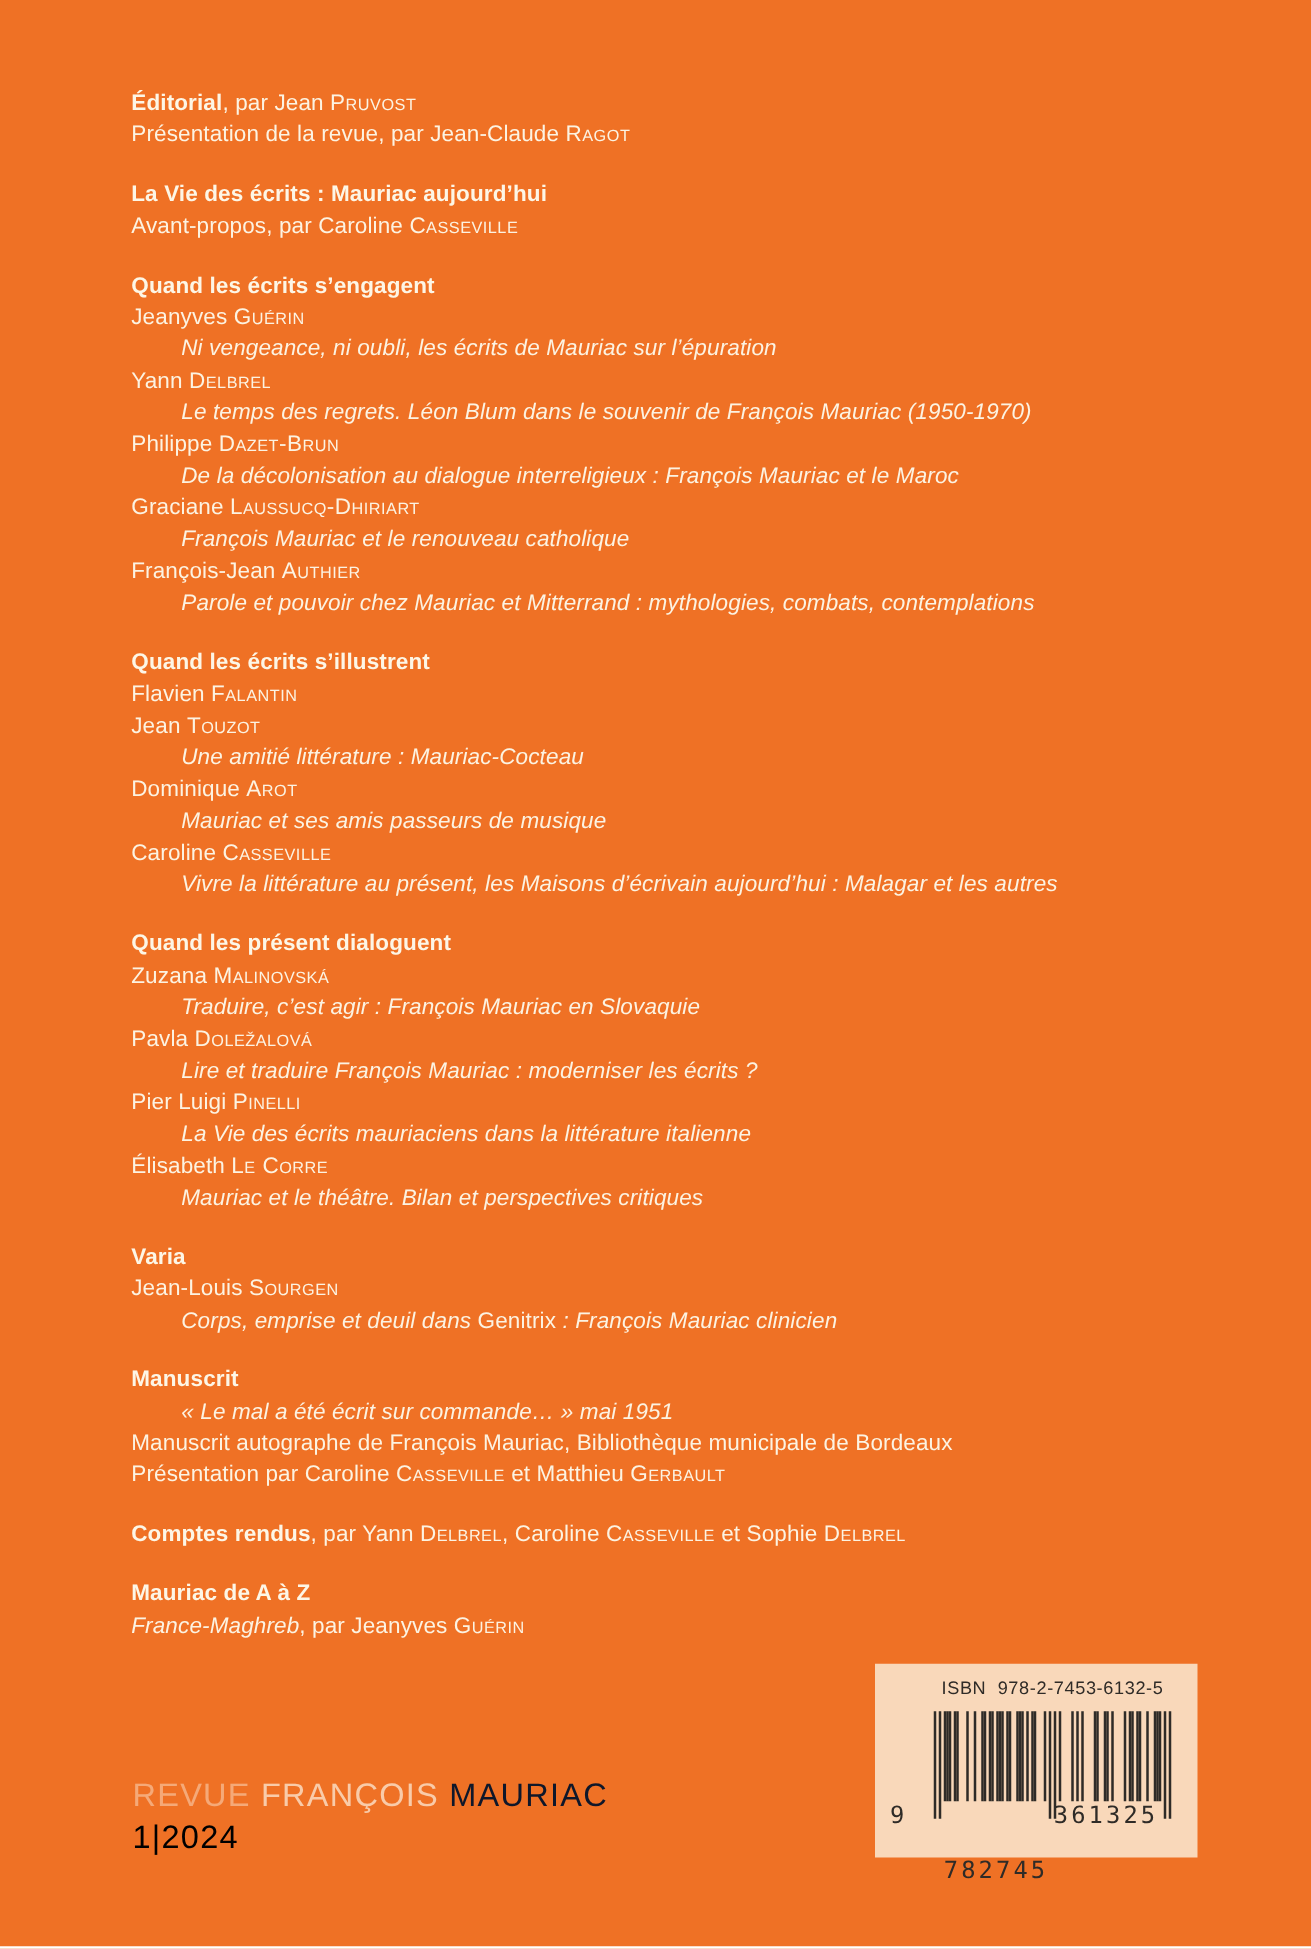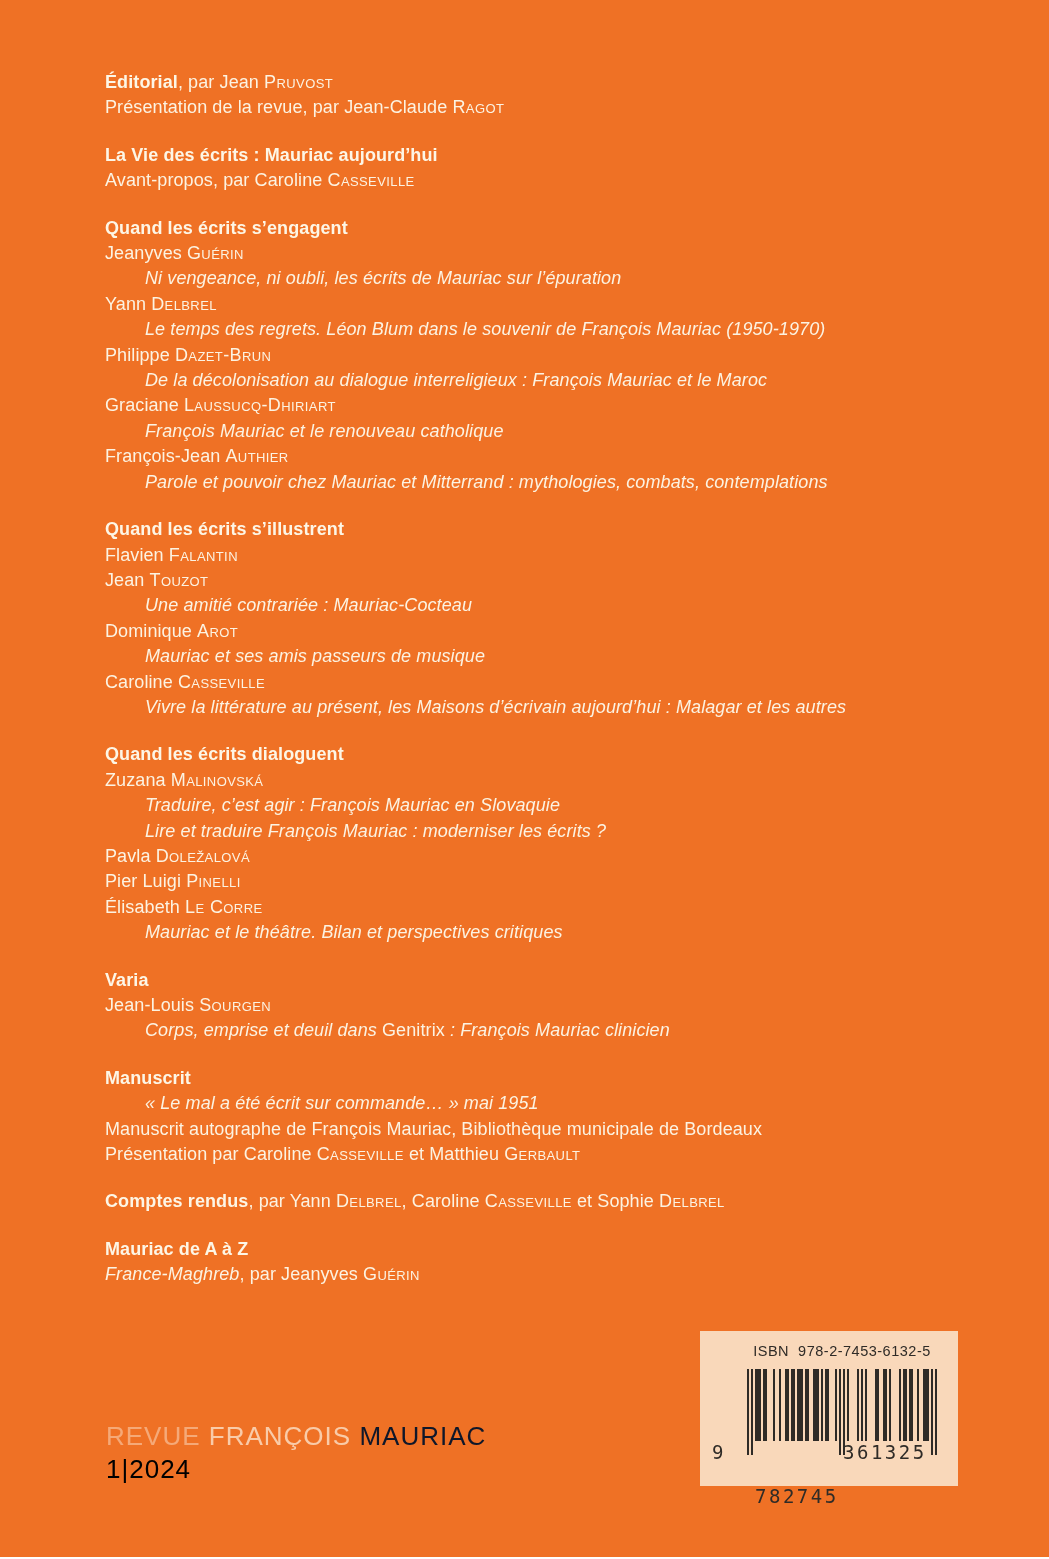--- a/index.html
+++ b/index.html
@@ -79,32 +79,33 @@
     <div class="line author"><span class="seg-r">Philippe </span><span class="seg-sc">Dazet-Brun</span></div>
     <div class="line title"><span class="seg-r">De la décolonisation au dialogue interreligieux : François Mauriac et le Maroc</span></div>
     <div class="line author"><span class="seg-r">Graciane </span><span class="seg-sc">Laussucq-Dhiriart</span></div>
     <div class="line title"><span class="seg-r">François Mauriac et le renouveau catholique</span></div>
     <div class="line author"><span class="seg-r">François-Jean </span><span class="seg-sc">Authier</span></div>
     <div class="line title"><span class="seg-r">Parole et pouvoir chez Mauriac et Mitterrand : mythologies, combats, contemplations</span></div>
     <div class="gap"></div>
     <div class="line heading"><span class="seg-b">Quand les écrits s’illustrent</span></div>
     <div class="line author"><span class="seg-r">Flavien </span><span class="seg-sc">Falantin</span></div>
     <div class="line author"><span class="seg-r">Jean </span><span class="seg-sc">Touzot</span></div>
-    <div class="line title"><span class="seg-r">Une amitié contrariée : Mauriac-Cocteau</span></div>
+    <div class="line title"><span class="seg-r">Une amitié littérature : Mauriac-Cocteau</span></div>
     <div class="line author"><span class="seg-r">Dominique </span><span class="seg-sc">Arot</span></div>
     <div class="line title"><span class="seg-r">Mauriac et ses amis passeurs de musique</span></div>
     <div class="line author"><span class="seg-r">Caroline </span><span class="seg-sc">Casseville</span></div>
     <div class="line title"><span class="seg-r">Vivre la littérature au présent, les Maisons d’écrivain aujourd’hui : Malagar et les autres</span></div>
     <div class="gap"></div>
-    <div class="line heading"><span class="seg-b">Quand les écrits dialoguent</span></div>
+    <div class="line heading"><span class="seg-b">Quand les présent dialoguent</span></div>
     <div class="line author"><span class="seg-r">Zuzana </span><span class="seg-sc">Malinovská</span></div>
     <div class="line title"><span class="seg-r">Traduire, c’est agir : François Mauriac en Slovaquie</span></div>
+    <div class="line author"><span class="seg-r">Pavla </span><span class="seg-sc">Doležalová</span></div>
     <div class="line title"><span class="seg-r">Lire et traduire François Mauriac : moderniser les écrits ?</span></div>
-    <div class="line author"><span class="seg-r">Pavla </span><span class="seg-sc">Doležalová</span></div>
     <div class="line author"><span class="seg-r">Pier Luigi </span><span class="seg-sc">Pinelli</span></div>
+    <div class="line title"><span class="seg-r">La Vie des écrits mauriaciens dans la littérature italienne</span></div>
     <div class="line author"><span class="seg-r">Élisabeth </span><span class="seg-sc">Le Corre</span></div>
     <div class="line title"><span class="seg-r">Mauriac et le théâtre. Bilan et perspectives critiques</span></div>
     <div class="gap"></div>
     <div class="line heading"><span class="seg-b">Varia</span></div>
     <div class="line author"><span class="seg-r">Jean-Louis </span><span class="seg-sc">Sourgen</span></div>
     <div class="line title"><span class="seg-r">Corps, emprise et deuil dans </span><span class="seg-up">Genitrix</span><span class="seg-r"> : François Mauriac clinicien</span></div>
     <div class="gap"></div>
     <div class="line heading"><span class="seg-b">Manuscrit</span></div>
     <div class="line title"><span class="seg-r">« Le mal a été écrit sur commande… » mai 1951</span></div>
     <div class="line entry"><span class="seg-r">Manuscrit autographe de François Mauriac, Bibliothèque municipale de Bordeaux</span></div>

